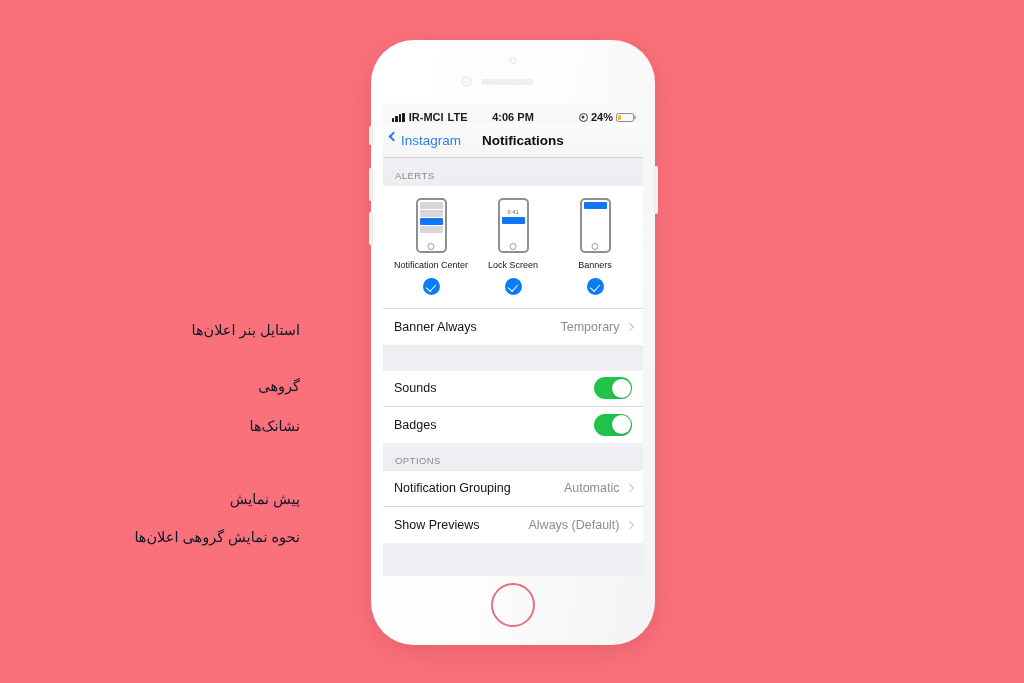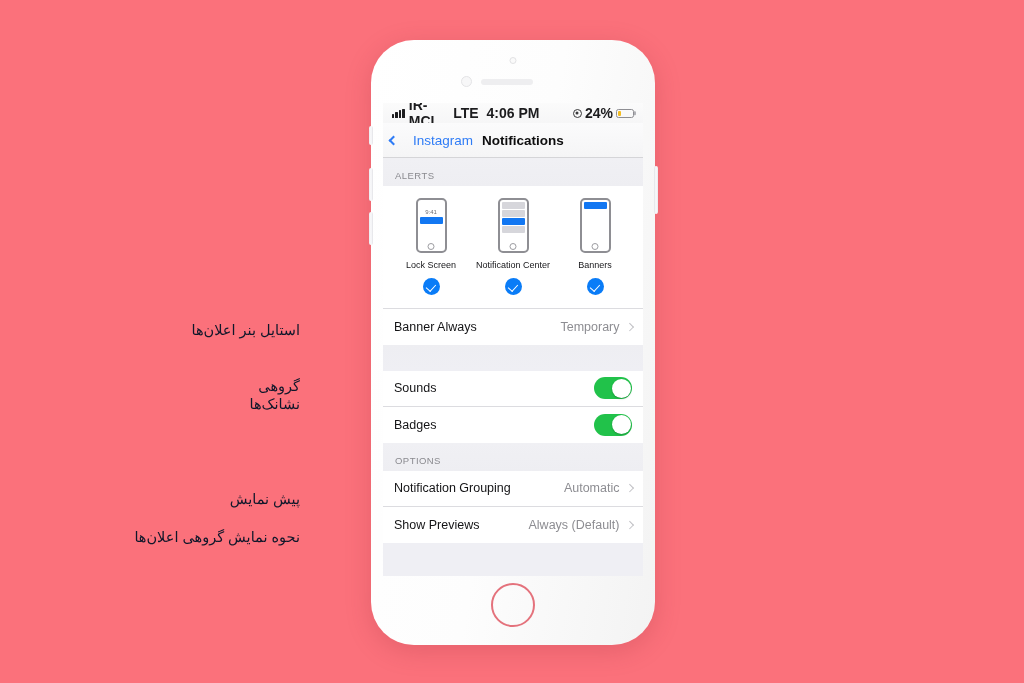--- a/index.html
+++ b/index.html
@@ -74,23 +74,23 @@
     position: absolute;
     left: 12px; top: 63px;
     width: 260px; height: 473px;
     background: #ffffff;
     overflow: hidden;
   }
 
   
   .statusbar {
     height: 20px;
-    display: flex; align-items: center;
+    display: flex; align-items: flex-end;
     padding: 0 9px;
-    font-size: 14px; font-weight: bold;
+    font-size: 11px; font-weight: bold;
     color: #1c1c1e;
     background: linear-gradient(180deg,#fbfbfb,#f6f6f7);
     gap: 8px;
   }
   .sb-left { display: flex; align-items: center; gap: 4px; flex: 1; }
   .sb-center { font-weight: bold; }
   .sb-right { display: flex; align-items: center; gap: 3px; flex: 1; justify-content: flex-end; }
   .bars { display: flex; align-items: flex-end; gap: 1.2px; height: 9px; }
   .bars i { display:block; width: 2.3px; background: #1c1c1e; border-radius: .5px; }
   .bars i:nth-child(1){height:3.5px}
@@ -121,21 +121,21 @@
   
   .navbar {
     height: 35px;
     display: flex; align-items: center;
     padding: 0 7px;
     background: linear-gradient(180deg,#fbfbfc,#f5f5f6);
     border-bottom: .5px solid #d5d5d8;
     position: relative;
   }
   .back-link {
-    display: flex; align-items: center; gap: 15px;
+    display: flex; align-items: flex-start; gap: 3px;
     color: #2f7cf6; font-size: 13.5px;
   }
   .chev-back {
     width: 7px; height: 7px;
     border-left: 2px solid #2f7cf6;
     border-bottom: 2px solid #2f7cf6;
     transform: rotate(45deg);
     margin-right: 1px;
   }
   .nav-title {
@@ -241,21 +241,21 @@
     box-shadow: 0 1px 2px rgba(0,0,0,.22);
   }
 
   .sep-line { height: .5px; background: #dcdce0; }
 </style>
 </head>
 <body>
 
 <div class="annot" style="right:724px; top:322px;">استایل بنر اعلان‌ها</div>
 <div class="annot" style="right:724px; top:378px;">گروهی</div>
-<div class="annot" style="right:724px; top:396px;padding-left:34px;">نشانک‌ها</div>
+<div class="annot" style="right:724px; top:418px;padding-left:34px;">نشانک‌ها</div>
 <div class="annot" style="right:724px; top:491px;">پیش نمایش</div>
 <div class="annot" style="right:724px; top:529px;">نحوه نمایش گروهی اعلان‌ها</div>
 
 <div class="phone">
 
   <div class="btn-side btn-mute"></div>
   <div class="btn-side btn-volup"></div>
   <div class="btn-side btn-voldn"></div>
   <div class="btn-side btn-power"></div>
 
@@ -293,44 +293,44 @@
       </div>
       <div class="nav-title">Notifications</div>
     </div>
 
     <div class="content">
 
       <div class="section-header">ALERTS</div>
 
       <div class="card">
         <div class="alerts-grid">
-
-          <div class="alert-opt">
-            <div class="mock">
-              <div class="mock-top-pad"></div>
-              <div class="mock-time">9:41</div>
-              <div class="mock-bar blue"></div>
-            </div>
-            <div class="mock-label">Lock Screen</div>
-            <div class="check"></div>
-          </div>
 
           <div class="alert-opt">
             <div class="mock">
               <div class="mock-bar"></div>
               <div class="mock-bar"></div>
               <div class="mock-bar blue"></div>
               <div class="mock-bar"></div>
             </div>
             <div class="mock-label">Notification Center</div>
             <div class="check"></div>
           </div>
 
           <div class="alert-opt">
             <div class="mock">
+              <div class="mock-top-pad"></div>
+              <div class="mock-time">9:41</div>
+              <div class="mock-bar blue"></div>
+            </div>
+            <div class="mock-label">Lock Screen</div>
+            <div class="check"></div>
+          </div>
+
+          <div class="alert-opt">
+            <div class="mock">
               <div class="mock-bar blue"></div>
             </div>
             <div class="mock-label">Banners</div>
             <div class="check"></div>
           </div>
 
         </div>
         <div class="alerts-bottom-pad"></div>
         <div class="sep-line"></div>
 

